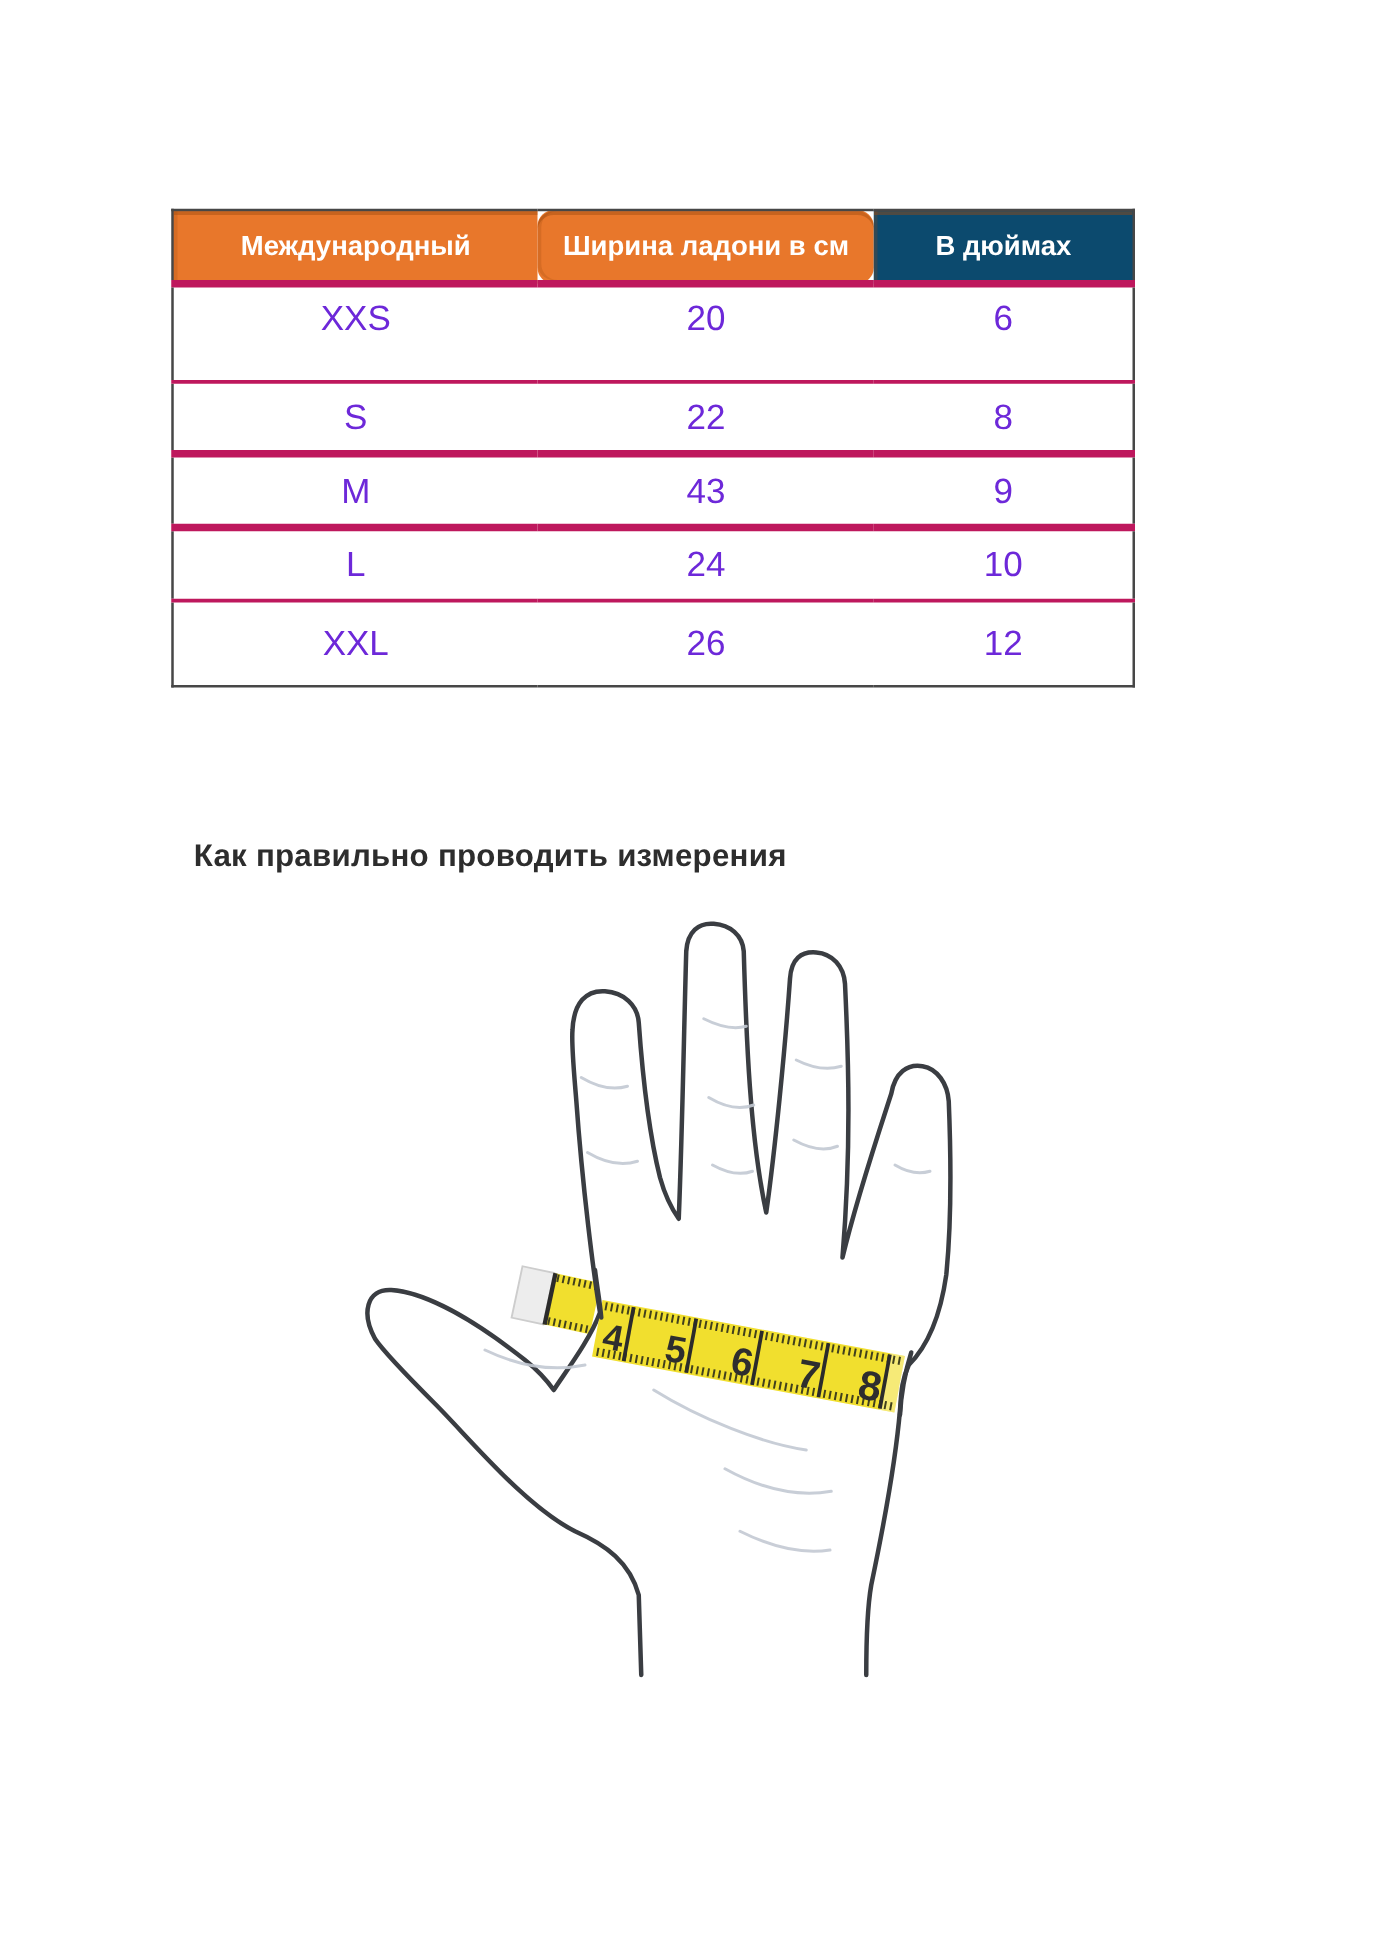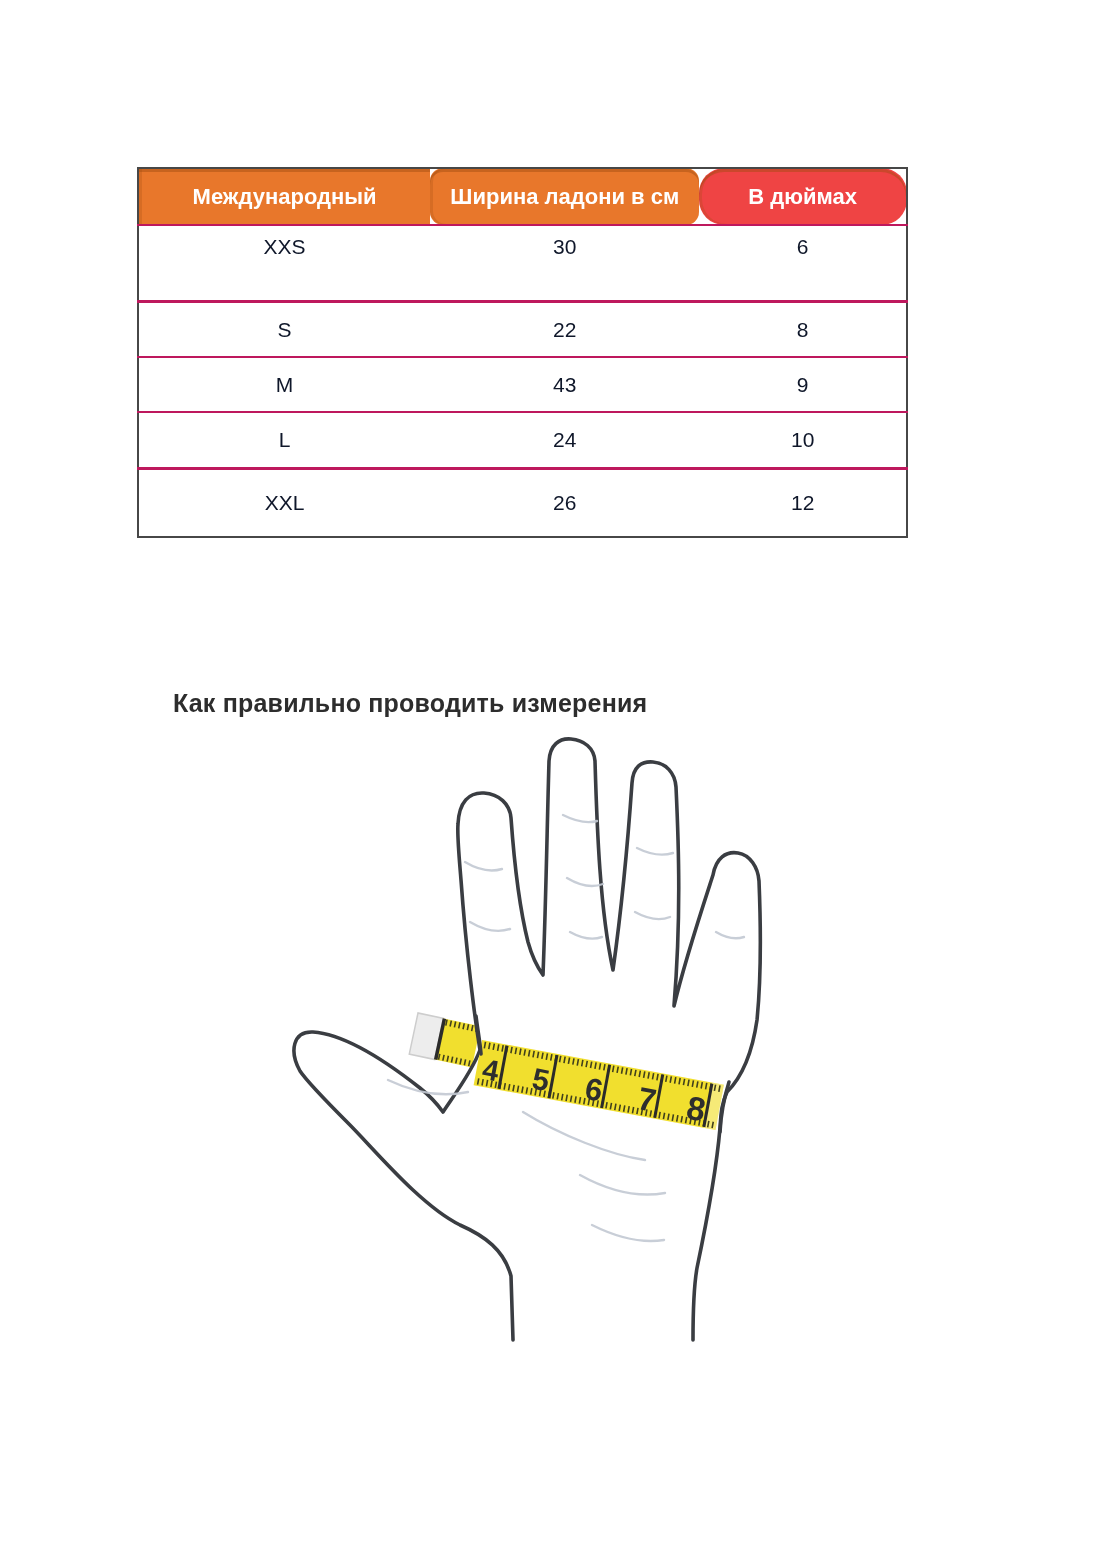--- a/index.html
+++ b/index.html
@@ -30,38 +30,38 @@
     color: #ffffff;
     font-size: 22px;
     font-weight: bold;
     text-align: center;
     vertical-align: middle;
     box-shadow: inset 0 3px 0 rgba(160,75,15,.45), inset 3px 0 0 rgba(160,75,15,.25);
   }
   .size-table tbody td {
     text-align: center;
     vertical-align: middle;
-    font-size: 21px;
-    color: #0f172a;
-    border-top: 2px solid #be185d;
+    font-size: 28px;
+    color: #6d28d9;
+    border-top: 6px solid #be185d;
   }
   .size-table tbody tr:nth-child(1) td { height: 64px; vertical-align: top; padding-top: 9px; }
   .size-table tbody tr:nth-child(2) td { height: 51px; border-top-width: 3px; }
   .size-table tbody tr:nth-child(3) td { height: 51px; }
   .size-table tbody tr:nth-child(4) td { height: 52px; }
   .size-table tbody tr:nth-child(5) td { height: 64px; border-top-width: 3px; }
   .size-table tbody tr:nth-child(6) td { height: 50px; border-top-width: 3px; }
   .size-table tbody tr:nth-child(7) td { height: 53px; font-style: italic; }
 
   
   .measure-heading {
     position: absolute;
     left: 155px;
     top: 671px;
-    margin: 18px;
+    margin: 0;
     font-size: 25px;
     font-weight: 700;
     color: #2d2d2d;
     letter-spacing: 0.2px;
   }
 
   
   .hand-figure {
     position: absolute;
     left: 280px;
@@ -84,27 +84,27 @@
   <table class="size-table">
     <colgroup>
         <col class="c1">
         <col class="c2">
         <col class="c3">
       </colgroup>
     <thead>
       <tr>
         <th style="background: rgb(232, 119, 43); color: rgb(255, 255, 255);">Международный</th>
         <th style="background: rgb(232, 119, 43); color: rgb(255, 255, 255); border-radius: 13px;">Ширина ладони в см</th>
-        <th style="background: #ef4444; color: rgb(255, 255, 255); border-radius: 25px;">В дюймах</th>
+        <th style="background: #0c4a6e; color: rgb(255, 255, 255);">В дюймах</th>
       </tr>
     </thead>
     <tbody id="size-tbody">
         <tr>
           <td>XXS</td>
-          <td>30</td>
+          <td>20</td>
           <td>6</td>
         </tr>
         <tr>
           <td>S</td>
           <td>22</td>
           <td>8</td>
         </tr>
         <tr>
           <td>M</td>
           <td>43</td>

